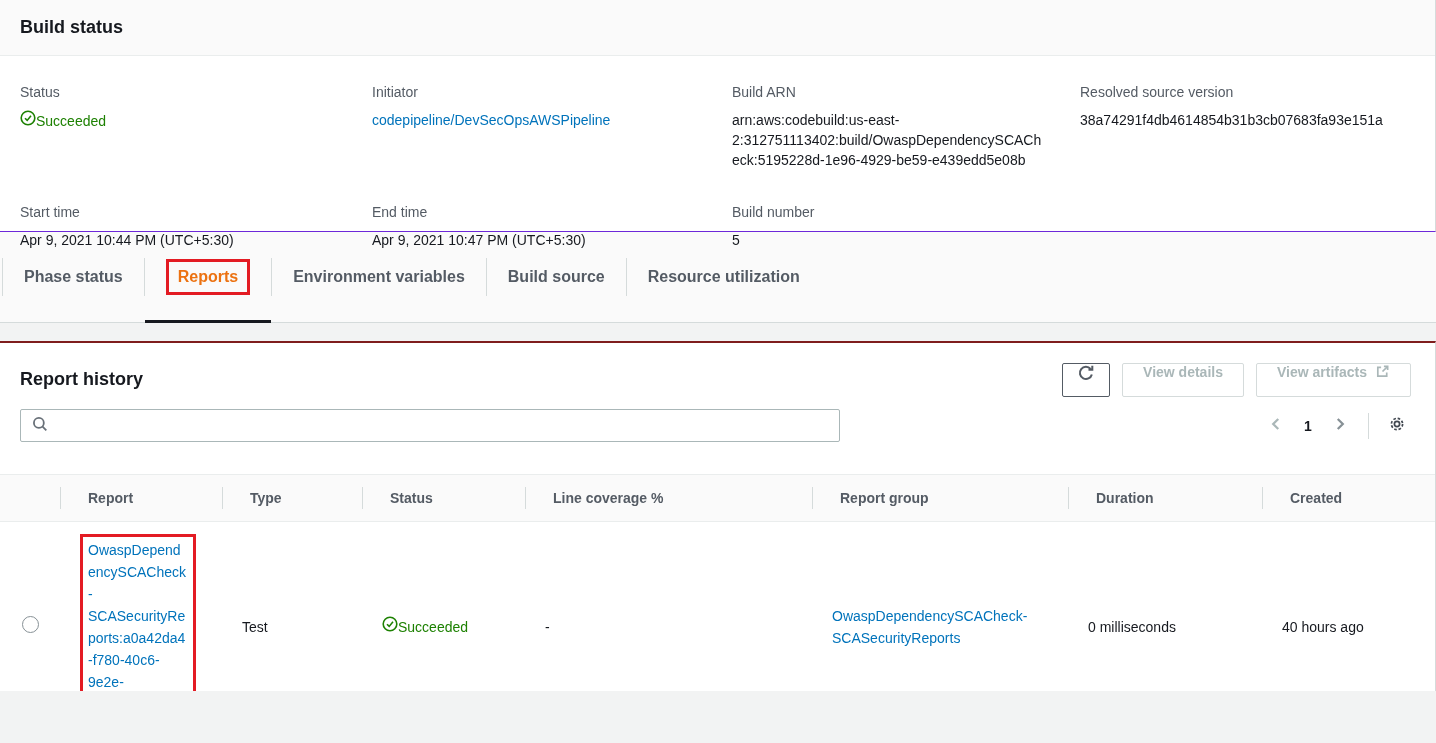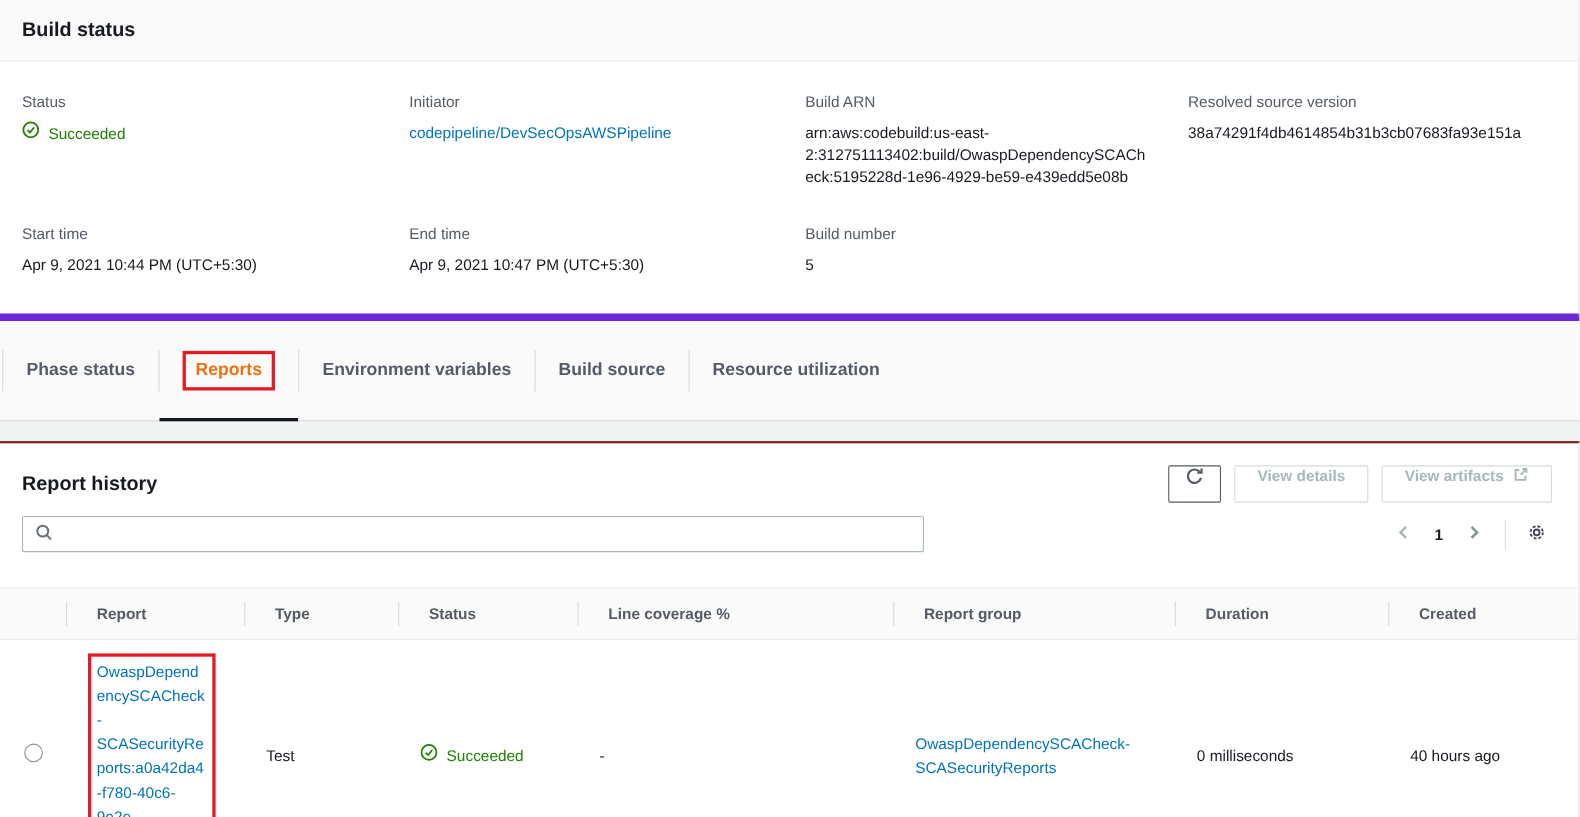--- a/index.html
+++ b/index.html
@@ -7,41 +7,41 @@
   body {
     font-family:"Liberation Sans", sans-serif;
     background:#f2f3f3;
     color:#16191f;
     font-size:14px;
   }
   
   .card {
     background:#fff;
     border-right:1px solid #d5dbdb;
-    border-bottom:7px solid #6d28d9;
-    height:292px;
+    border-bottom:1px solid #6d28d9;
+    height:232px;
   }
   .card-header {
     background:#fafafa;
     border-bottom:1px solid #eaeded;
     padding:17px 20px;
   }
   .card-header h2 { font-size:18px; font-weight:bold; color:#16191f; }
   .card-body { padding:26px 20px 0 20px; }
   .field-grid {
     display:grid;
     grid-template-columns:352px 360px 348px 1fr;
   }
   .field-grid + .field-grid { margin-top:32px; }
   .field-label { color:#545b64; line-height:20px; }
   .field-value { margin-top:8px; line-height:20px; color:#16191f; }
   .field-value.wrap { max-width:312px; overflow-wrap:anywhere; }
   .field-value.wrap2 { max-width:338px; overflow-wrap:anywhere; }
   a.link { color:#0073bb; text-decoration:none; cursor:pointer; }
-  .status-line { display:flex; align-items:center; gap:8px; color:#1d8102; }
+  .status-line { display:flex; align-items:center; gap:0; color:#1d8102; }
   .status-line svg { flex:0 0 auto; }
   
   .tabs-strip {
     background:#fafafa;
     height:91px;
     border-bottom:1px solid #d5dbdb;
     display:flex;
     align-items:center;
     padding-left:2px;
   }

